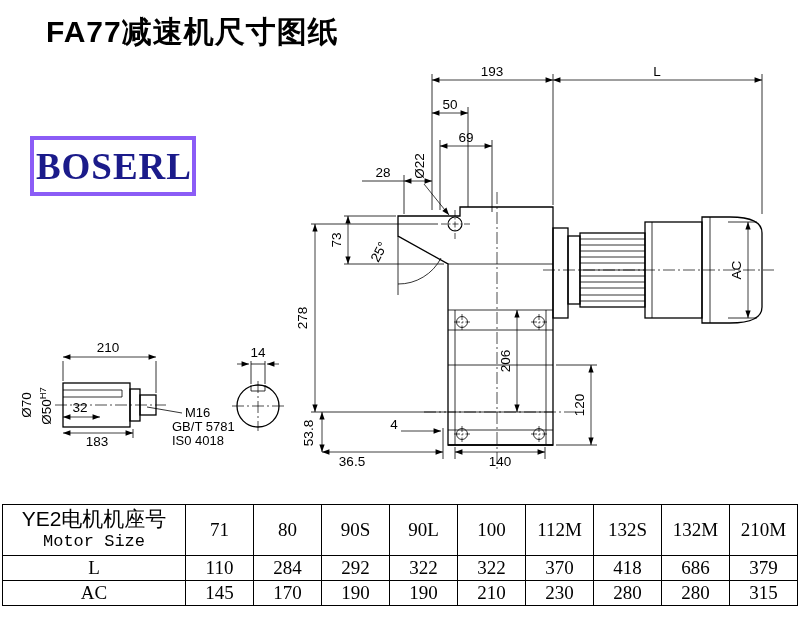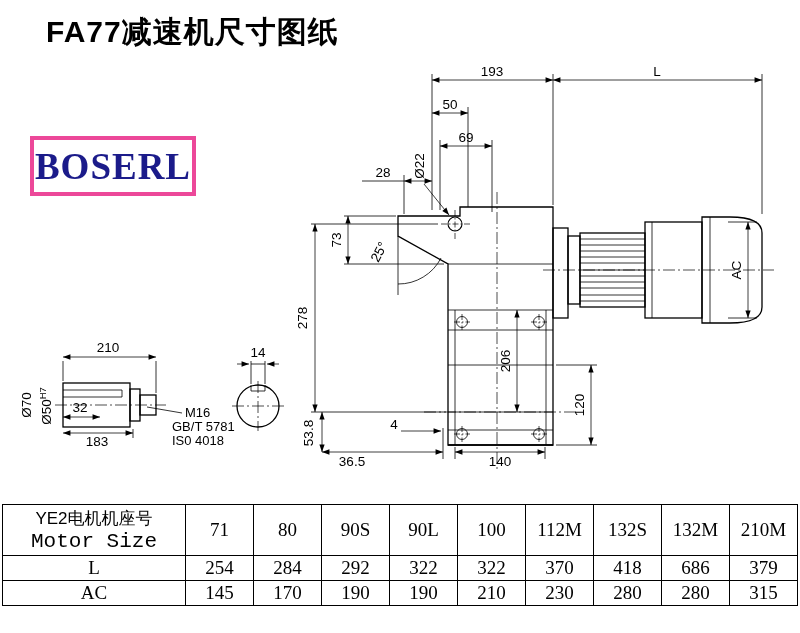--- a/index.html
+++ b/index.html
@@ -1,41 +1,41 @@
 <!DOCTYPE html>
 <html><head>
 <meta charset="utf-8">
 <style>
   html,body{margin:0;padding:0;background:#fff;}
   #stage{position:relative;width:800px;height:633px;background:#fff;overflow:hidden;
          font-family:"Liberation Sans",sans-serif;color:#000;}
   #title{position:absolute;left:46px;top:12px;font-size:30px;font-weight:bold;
          letter-spacing:1px;font-family:"Liberation Sans",sans-serif;}
   #logo{position:absolute;left:30px;top:136px;width:158px;height:52px;
-        border:4px solid #ec4899;display:flex;align-items:center;justify-content:center;
+        border:4px solid #8b5cf6;display:flex;align-items:center;justify-content:flex-end;
         background:#fff;}
   #logo span{font-family:"Liberation Serif",serif;font-weight:bold;font-size:37px;
         color:#1b1b8a;letter-spacing:1px;}
   svg{position:absolute;left:0;top:0;}
   .ol{fill:none;stroke:#000;stroke-width:1.3px;}
   .tl{fill:none;stroke:#000;stroke-width:0.8px;}
   .cl{fill:none;stroke:#000;stroke-width:0.7px;stroke-dasharray:12 3 2 3;}
   .cls{fill:none;stroke:#000;stroke-width:0.7px;stroke-dasharray:6 2 1.5 2;}
   .dim{fill:none;stroke:#000;stroke-width:0.75px;marker-start:url(#arr);marker-end:url(#arr);}
   .dimE{fill:none;stroke:#000;stroke-width:0.75px;marker-end:url(#arr);}
   .dt{font-family:"Liberation Sans",sans-serif;font-size:13.5px;fill:#000;}
   .dts{font-family:"Liberation Sans",sans-serif;font-size:13px;fill:#000;}
   #size-table{position:absolute;left:2px;top:504px;width:795px;border-collapse:collapse;
         table-layout:fixed;}
   #size-table td{border:1.4px solid #000;text-align:center;vertical-align:middle;padding:0;
         font-family:"Liberation Serif",serif;font-size:19px;}
   #size-table tr.hrow td{height:50px;}
   #size-table tr.drow td{height:24px;}
-  .hcn{font-family:"Liberation Sans",sans-serif;font-size:17px;line-height:24px;}
-  .hen{font-family:"Liberation Mono",monospace;font-size:21px;line-height:22px;}
+  .hcn{font-family:"Liberation Sans",sans-serif;font-size:21px;line-height:24px;}
+  .hen{font-family:"Liberation Mono",monospace;font-size:17px;line-height:22px;}
 </style>
 </head>
 <body>
 
 <div id="stage">
 
   <div id="title">FA77减速机尺寸图纸</div>
 
   <div id="logo">
     <span>BOSERL</span>
@@ -297,21 +297,21 @@
       <td>90S</td>
       <td>90L</td>
       <td>100</td>
       <td>112M</td>
       <td>132S</td>
       <td>132M</td>
       <td>210M</td>
     </tr>
     <tr class="drow">
       <td>L</td>
-      <td>254</td>
+      <td>110</td>
       <td>284</td>
       <td>292</td>
       <td>322</td>
       <td>322</td>
       <td>370</td>
       <td>418</td>
       <td>686</td>
       <td>379</td>
     </tr>
     <tr class="drow">

